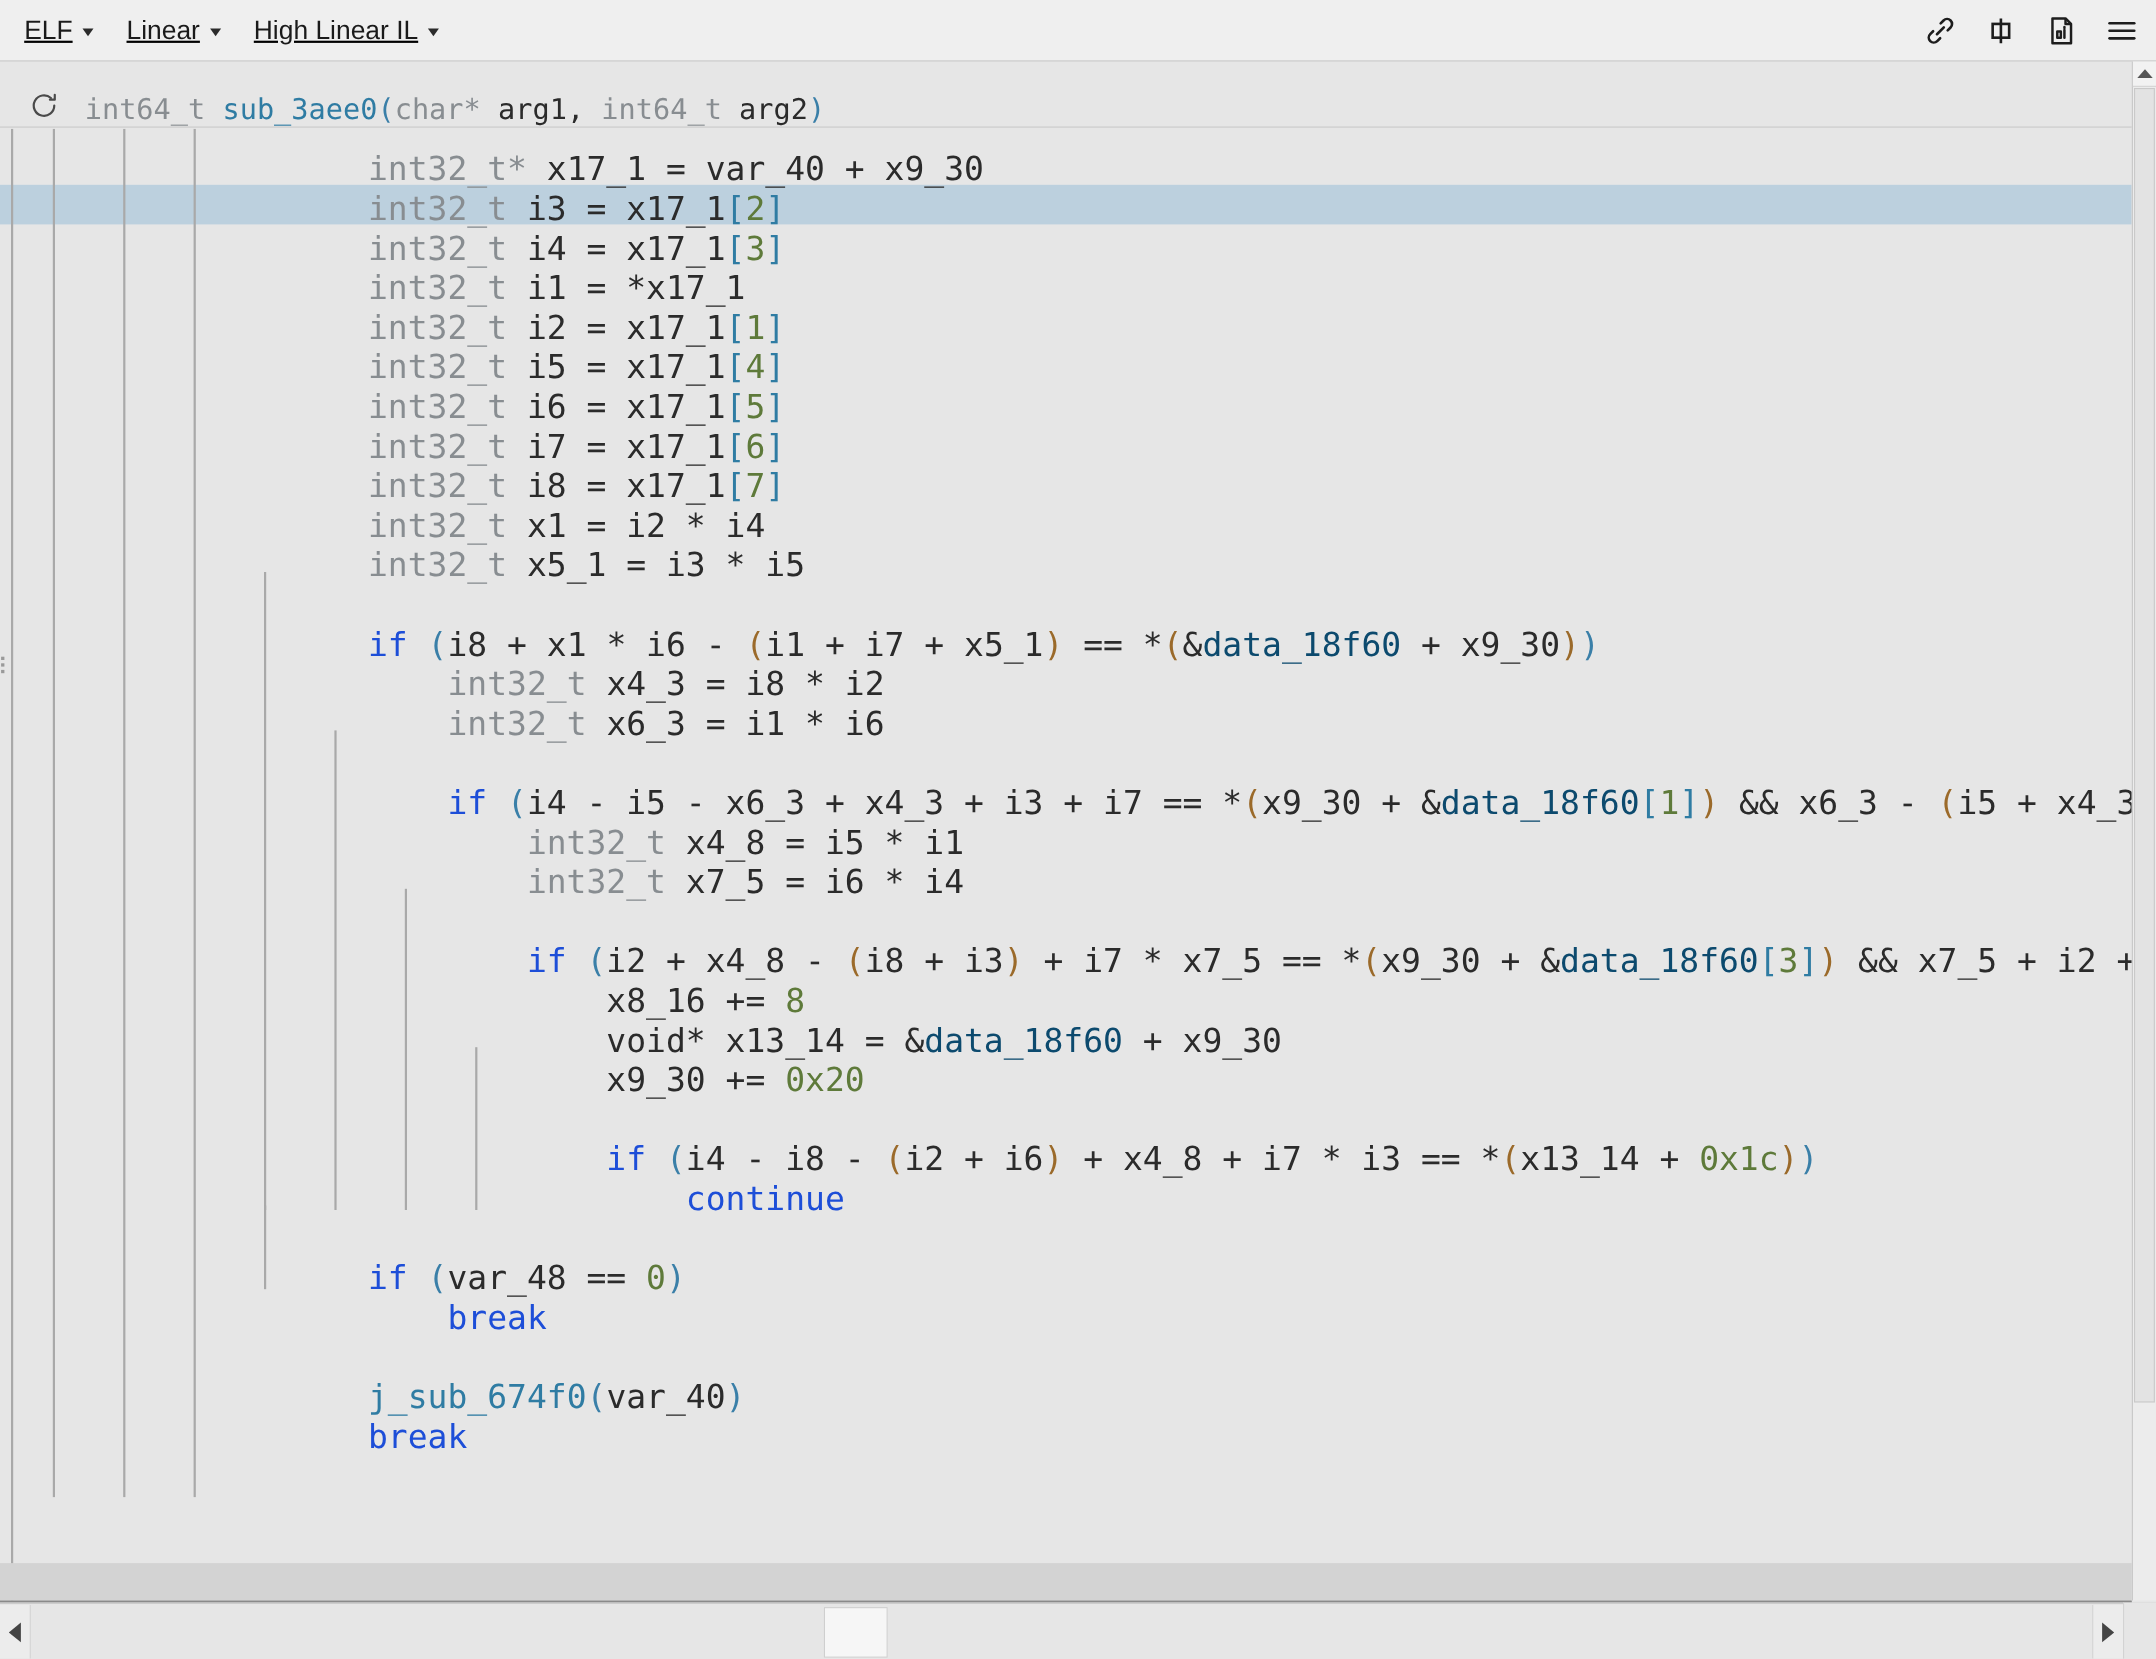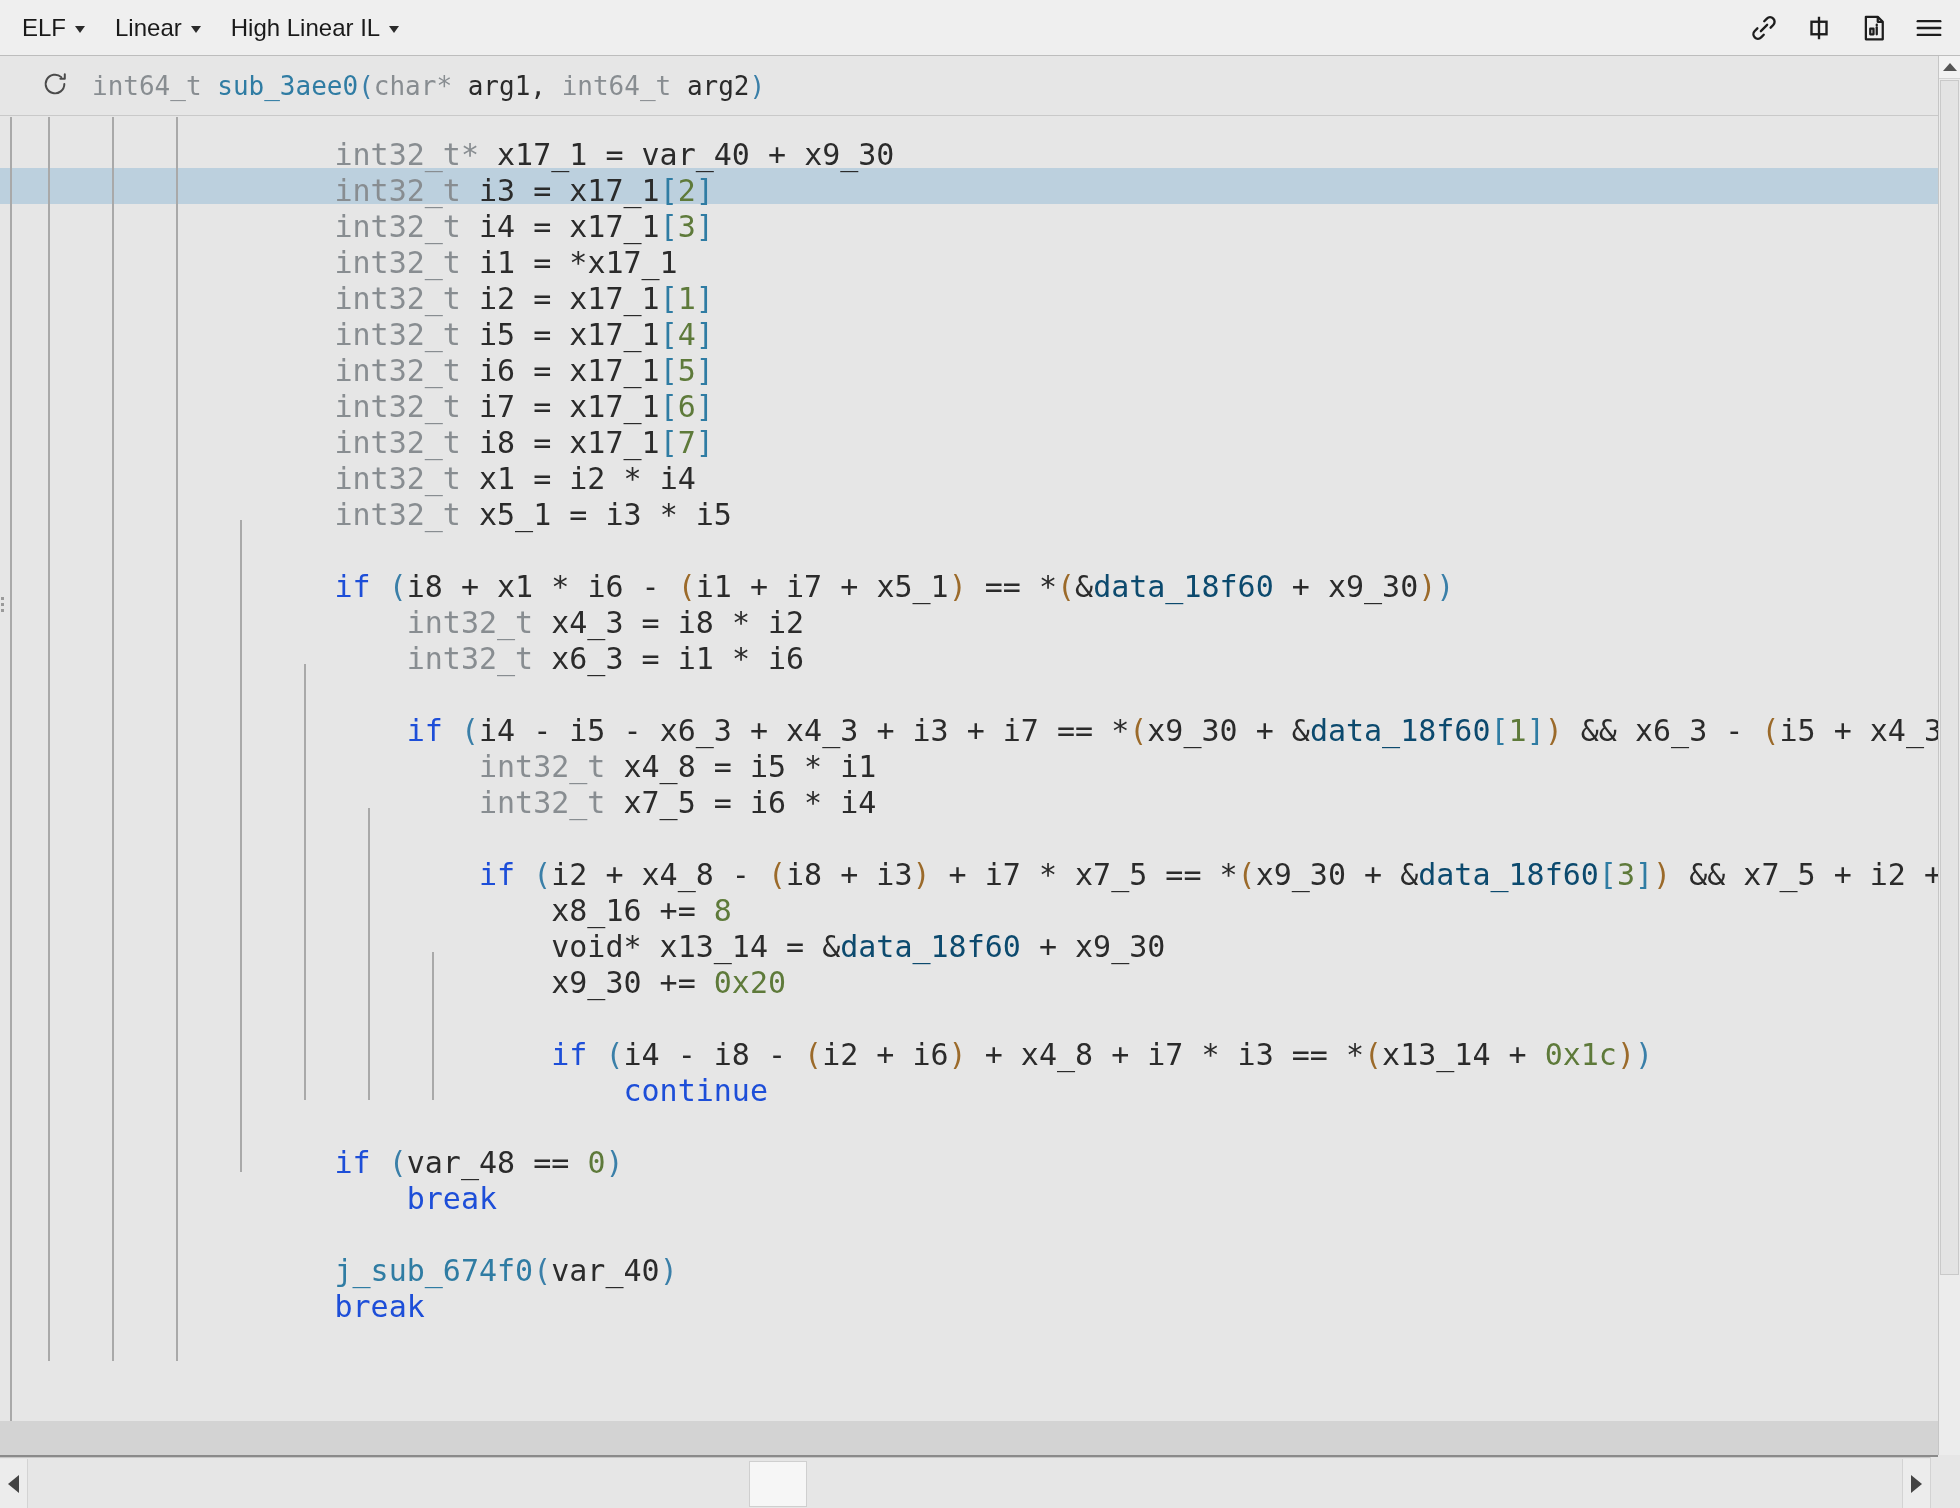--- a/index.html
+++ b/index.html
@@ -18,21 +18,21 @@
 
   
   .toolbar {
     position: absolute; left: 0; top: 0;
     width: 1960px; height: 56px;
     background: #efefef;
     border-bottom: 1px solid #bdbdbd;
     display: flex; align-items: center;
     box-sizing: border-box;
   }
-  .tb-left { display: flex; align-items: center; padding-left: 22px; gap: 30px; }
+  .tb-left { display: flex; align-items: center; padding-left: 22px; gap: 30px; text-decoration: underline; }
   .dropdown {
     display: flex; align-items: center; gap: 9px;
     font-size: 24px; color: #1a1a1a; cursor: default;
     line-height: 1;
   }
   .caret {
     width: 0; height: 0;
     border-left: 5.5px solid transparent;
     border-right: 5.5px solid transparent;
     border-top: 7px solid #2b2b2b;
@@ -44,23 +44,23 @@
     gap: 25px; padding-right: 16px;
   }
   .tb-icon { width: 30px; height: 30px; display: block; }
 
   
   .fn-header {
     position: absolute; left: 0; top: 56px;
     width: 1938px; height: 60px;
     background: #e6e6e6;
     border-bottom: 1px solid #c9c9c9;
-    display: flex; align-items: center;
-    box-sizing: border-box;
-    padding-left: 41px;
+    display: flex; align-items: flex-end;
+    box-sizing: border-box;
+    padding-left: 26px;
   }
   .refresh-icon { width: 28px; height: 28px; flex: 0 0 auto; margin-right: 23px; }
   .fn-sig {
     font-family: "DejaVu Sans Mono", monospace;
     font-size: 26px;
     letter-spacing: 0px;
     white-space: pre;
     color: #33383d;
   }
 

